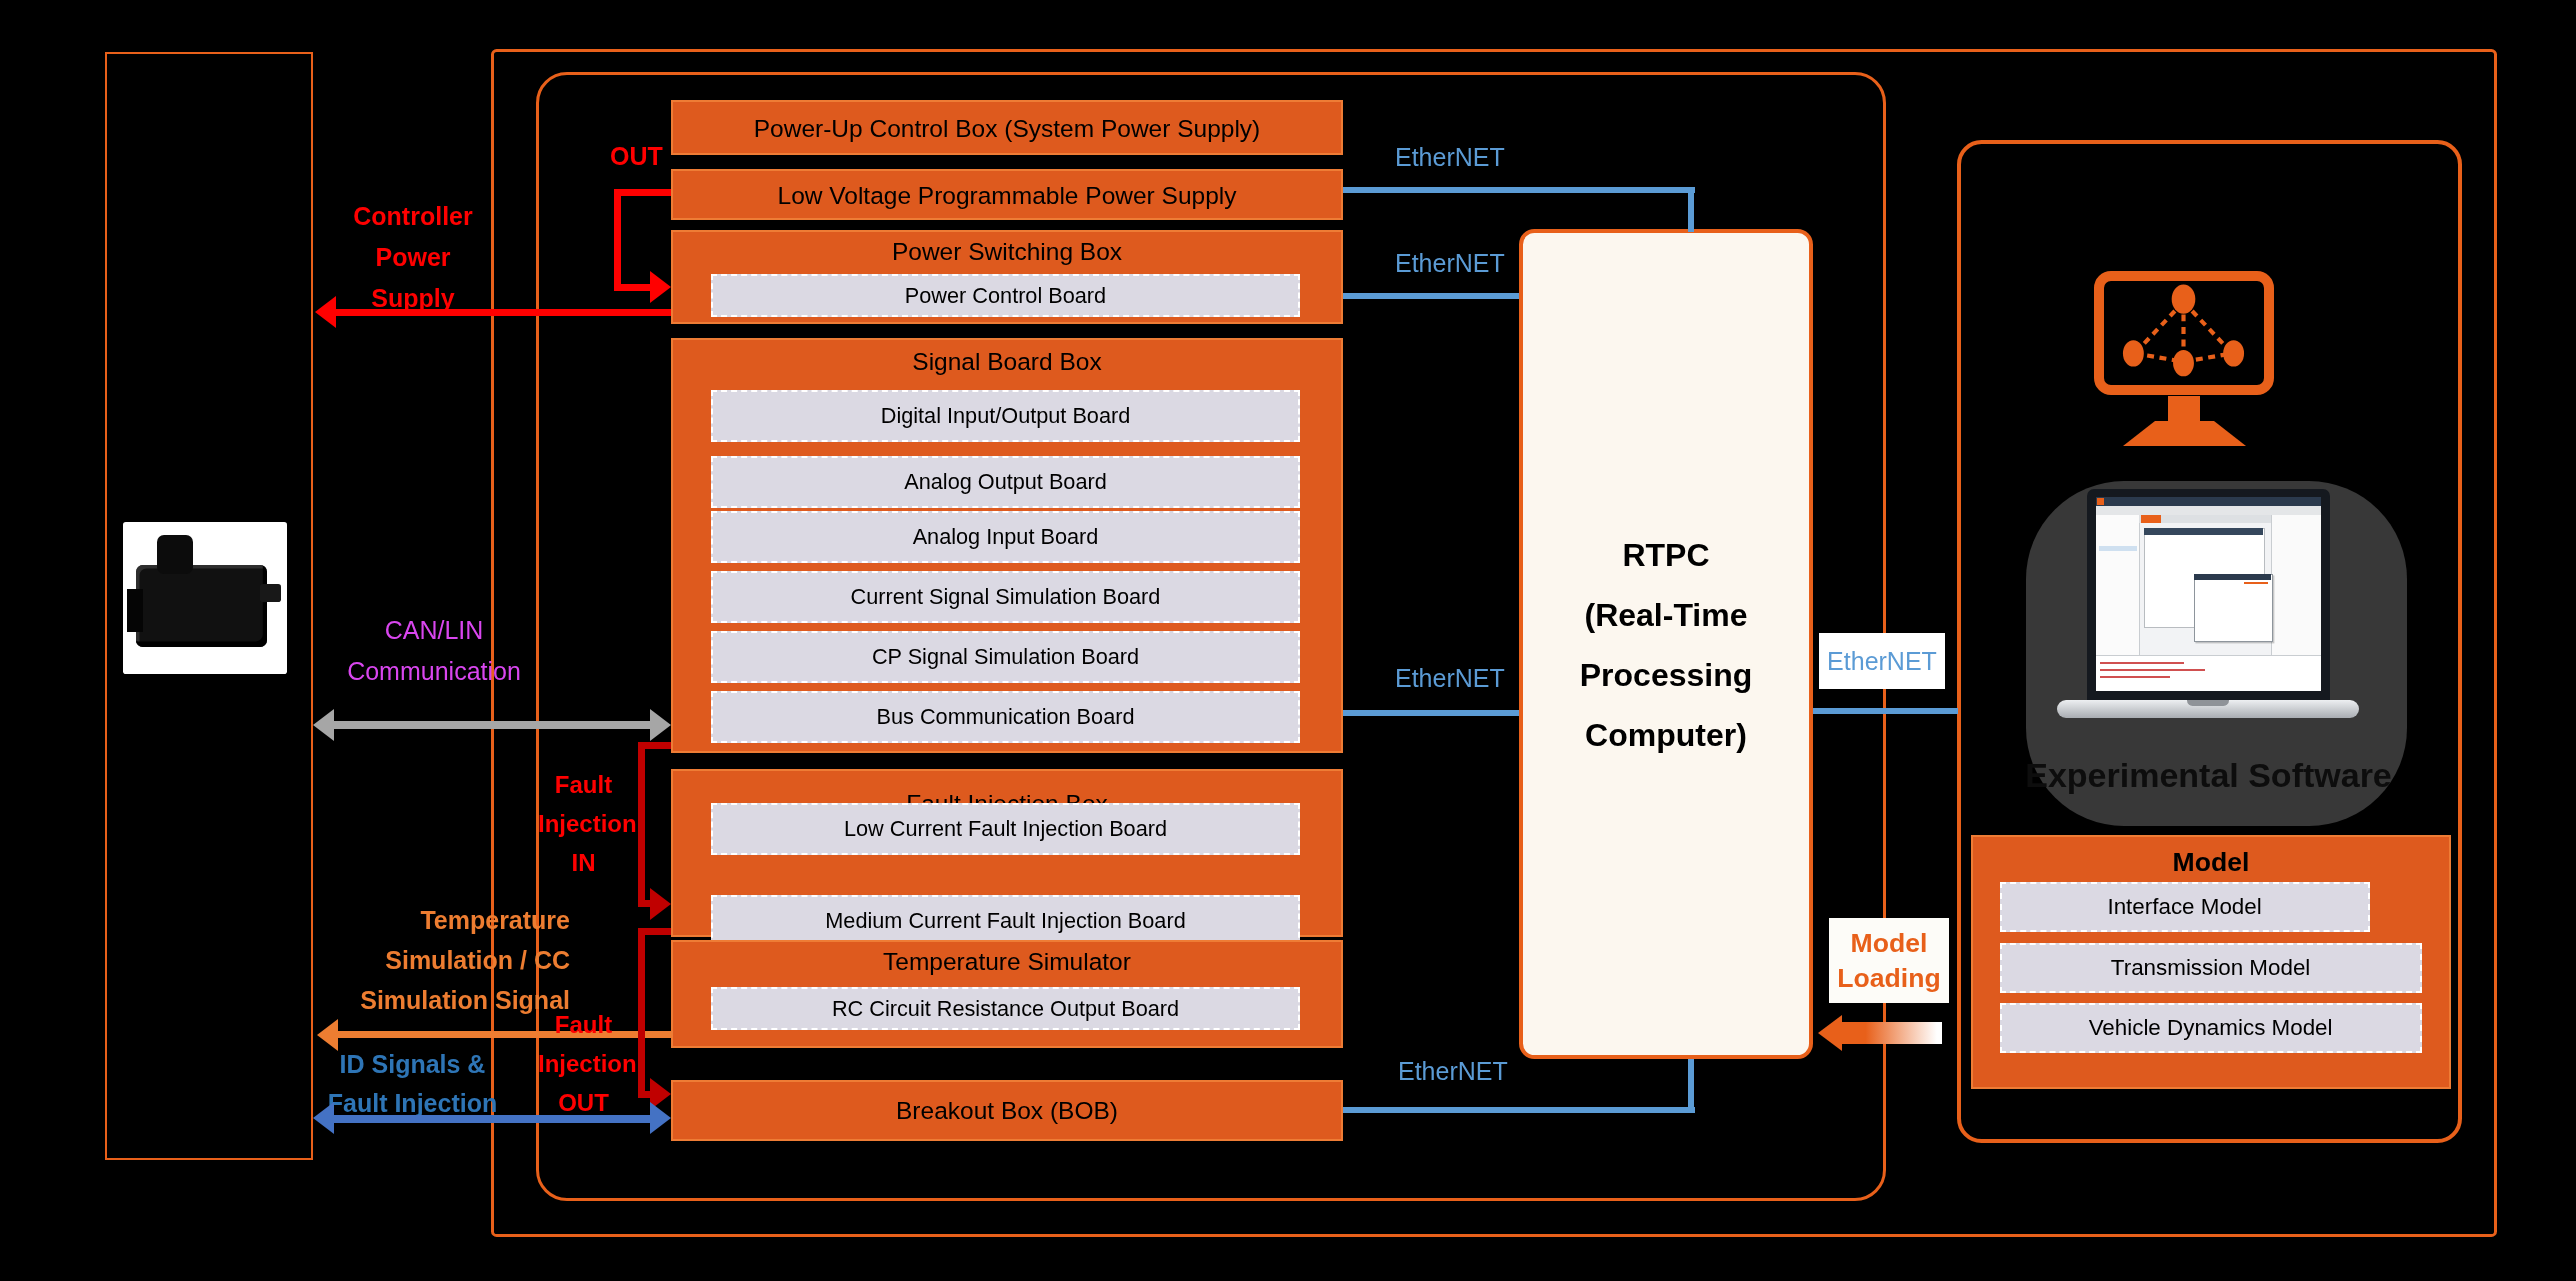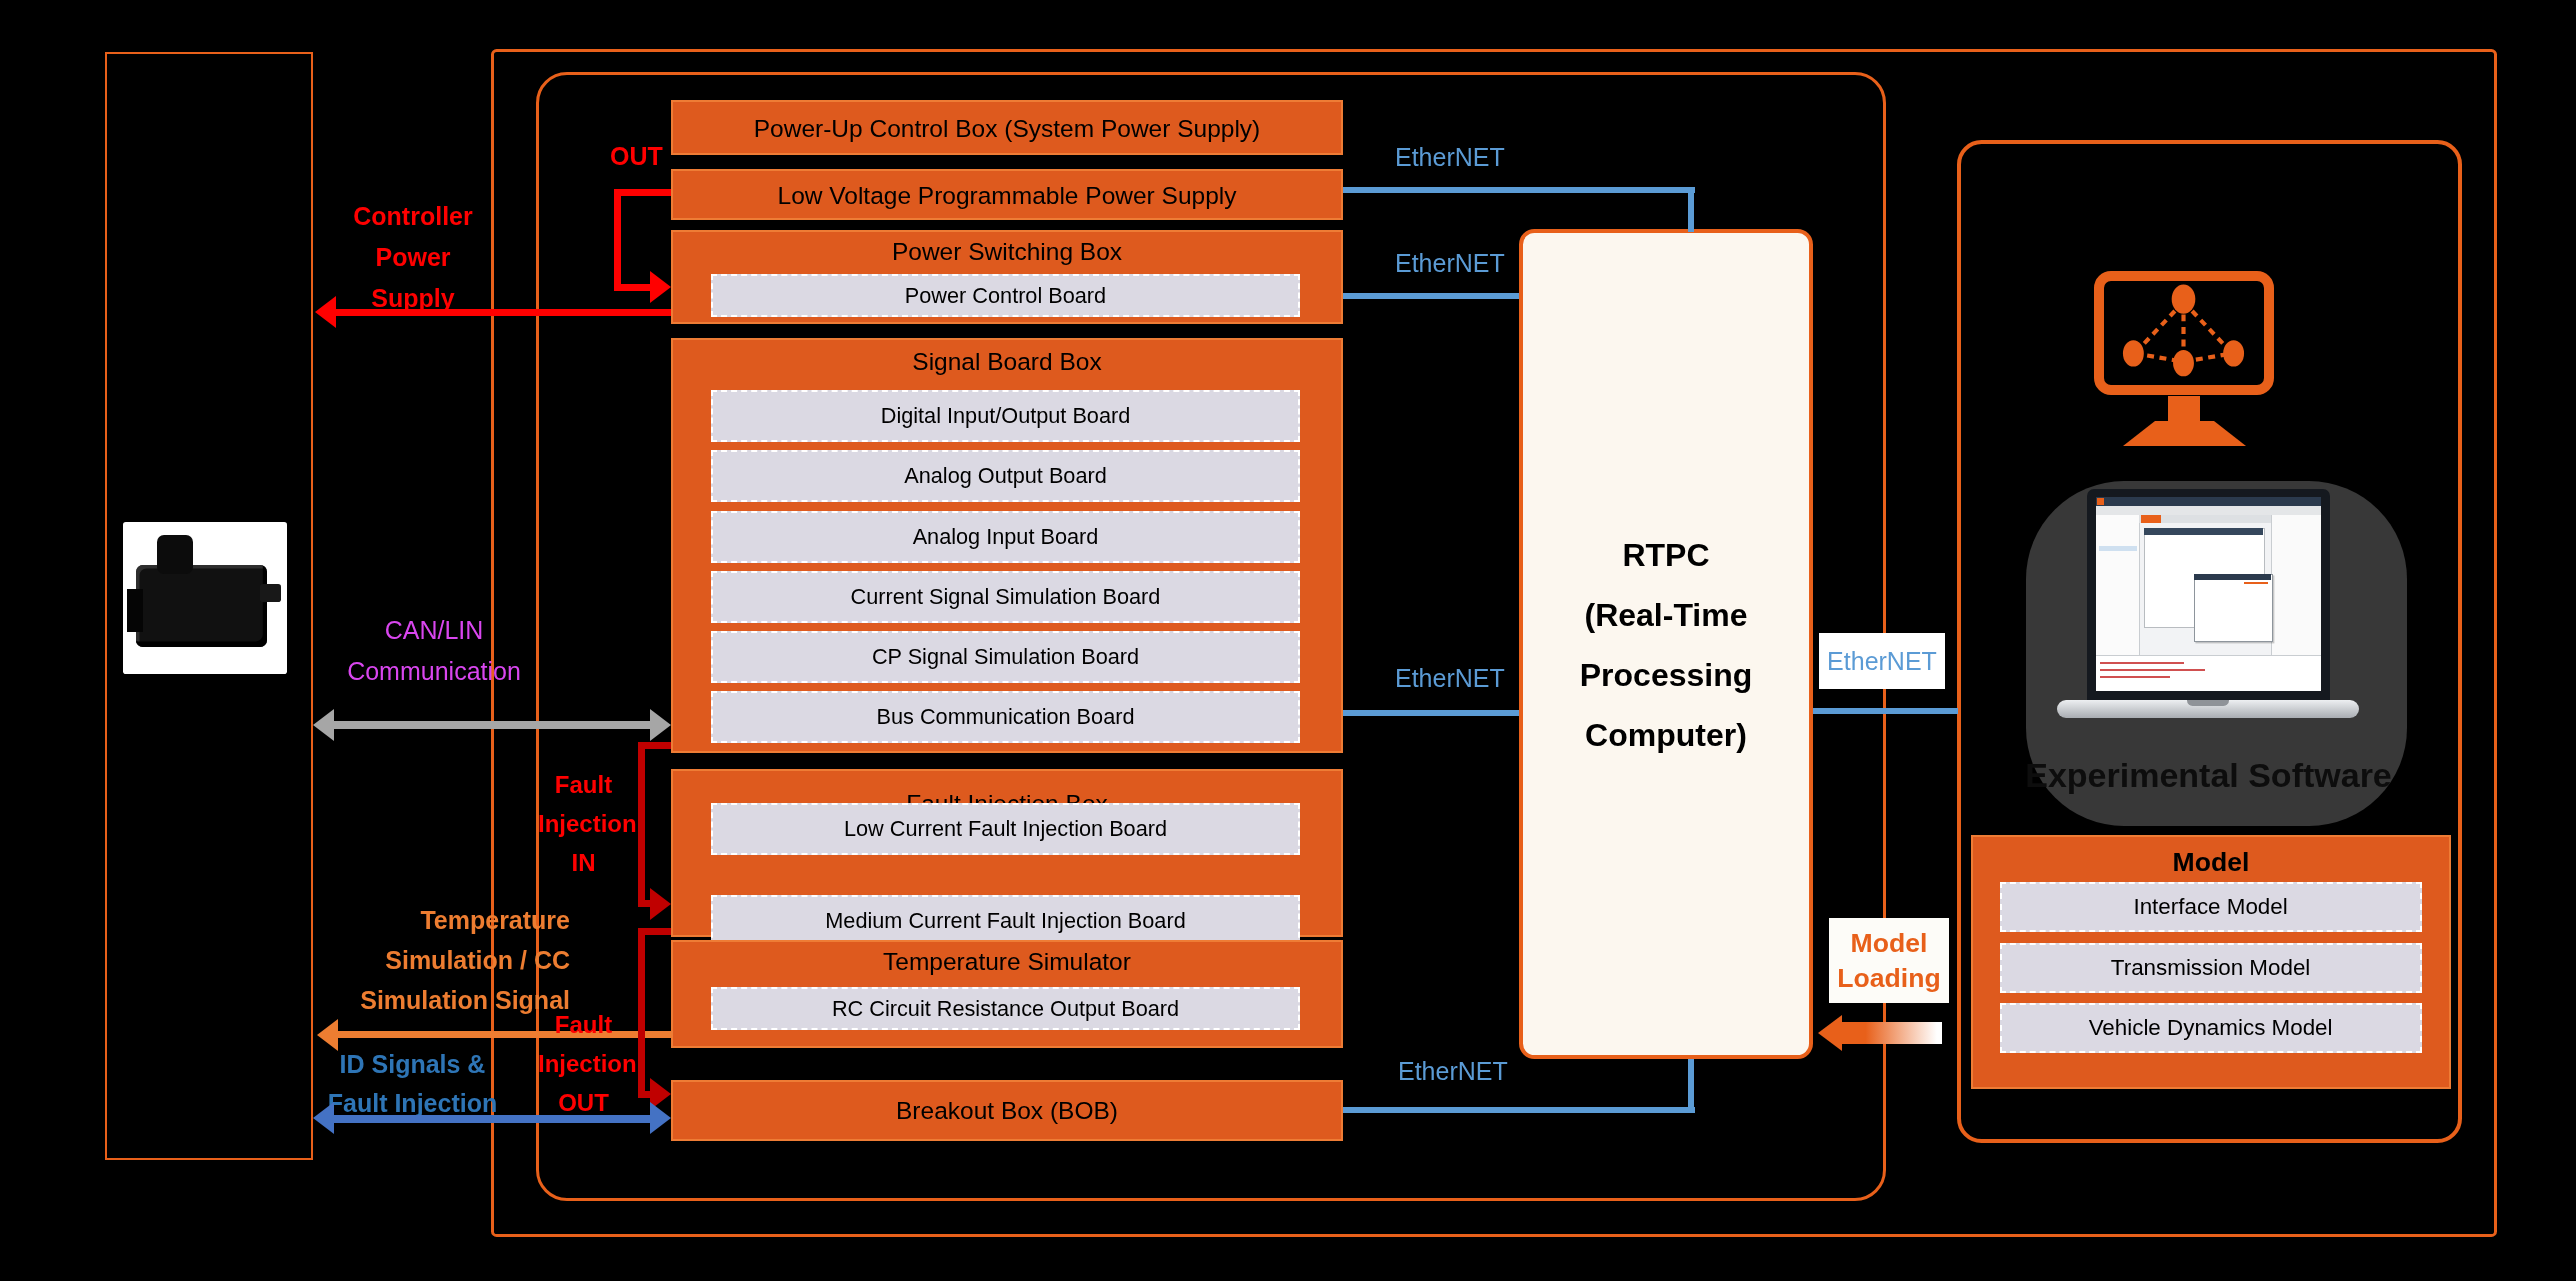--- a/index.html
+++ b/index.html
@@ -45,21 +45,21 @@
   </div>
 
   <div class="box" style="left:671px;top:230px;width:672px;height:94px;">
     <div class="box-title" style="top:5.6px;">Power Switching Box</div>
     <div class="board" style="left:38px;top:42px;width:589px;height:43px;">Power Control Board</div>
   </div>
 
   <div class="box" style="left:671px;top:338px;width:672px;height:415px;">
     <div class="box-title" style="top:8.4px;">Signal Board Box</div>
     <div class="board" style="left:38px;top:50px;width:589px;height:52px;">Digital Input/Output Board</div>
-    <div class="board" style="left:38px;top:110px;width:589px;height:52px;">Analog Output Board</div>
+    <div class="board" style="left:38px;top:116px;width:589px;height:52px;">Analog Output Board</div>
     <div class="board" style="left:38px;top:171px;width:589px;height:52px;">Analog Input Board</div>
     <div class="board" style="left:38px;top:231px;width:589px;height:52px;">Current Signal Simulation Board</div>
     <div class="board" style="left:38px;top:291px;width:589px;height:52px;">CP Signal Simulation Board</div>
     <div class="board" style="left:38px;top:351px;width:589px;height:52px;">Bus Communication Board</div>
   </div>
 
   <div class="box" style="left:671px;top:769px;width:672px;height:168px;">
     <div class="box-title" style="top:19px;">Fault Injection Box</div>
     <div class="board" style="left:38px;top:32px;width:589px;height:52px;">Low Current Fault Injection Board</div>
     <div class="board" style="left:38px;top:124px;width:589px;height:52px;">Medium Current Fault Injection Board</div>
@@ -215,19 +215,19 @@
       <div style="position:absolute;left:3.5px;top:179px;width:70px;height:2.8px;background:#D05050;"></div>
     </div>
   </div>
   <div style="position:absolute;left:2057px;top:700px;width:302px;height:18px;background:linear-gradient(#EDEFF1,#A9ADB2);border-radius:9px;"></div>
   <div style="position:absolute;left:2187px;top:700px;width:42px;height:5.6px;background:#8F9398;border-radius:0 0 5.6px 5.6px;"></div>
 
   <div class="lbl" style="left:1964px;top:756px;width:489px;color:#0D0D0D;font-size:34px;">Experimental Software</div>
 
   <div class="box" style="left:1971px;top:835px;width:480px;height:254px;">
     <div class="box-title" style="top:9.8px;font-size:26.6px;font-weight:bold;">Model</div>
-    <div class="board" style="left:26.6px;top:45px;width:422px;height:50px;font-size:22.4px;">Interface Model</div>
+    <div class="board" style="left:26.6px;top:45px;width:370px;height:50px;font-size:22.4px;">Interface Model</div>
     <div class="board" style="left:26.6px;top:106px;width:422px;height:50px;font-size:22.4px;">Transmission Model</div>
     <div class="board" style="left:26.6px;top:166px;width:422px;height:50px;font-size:22.4px;">Vehicle Dynamics Model</div>
   </div>
 
 </div>
 
 
 </body></html>

